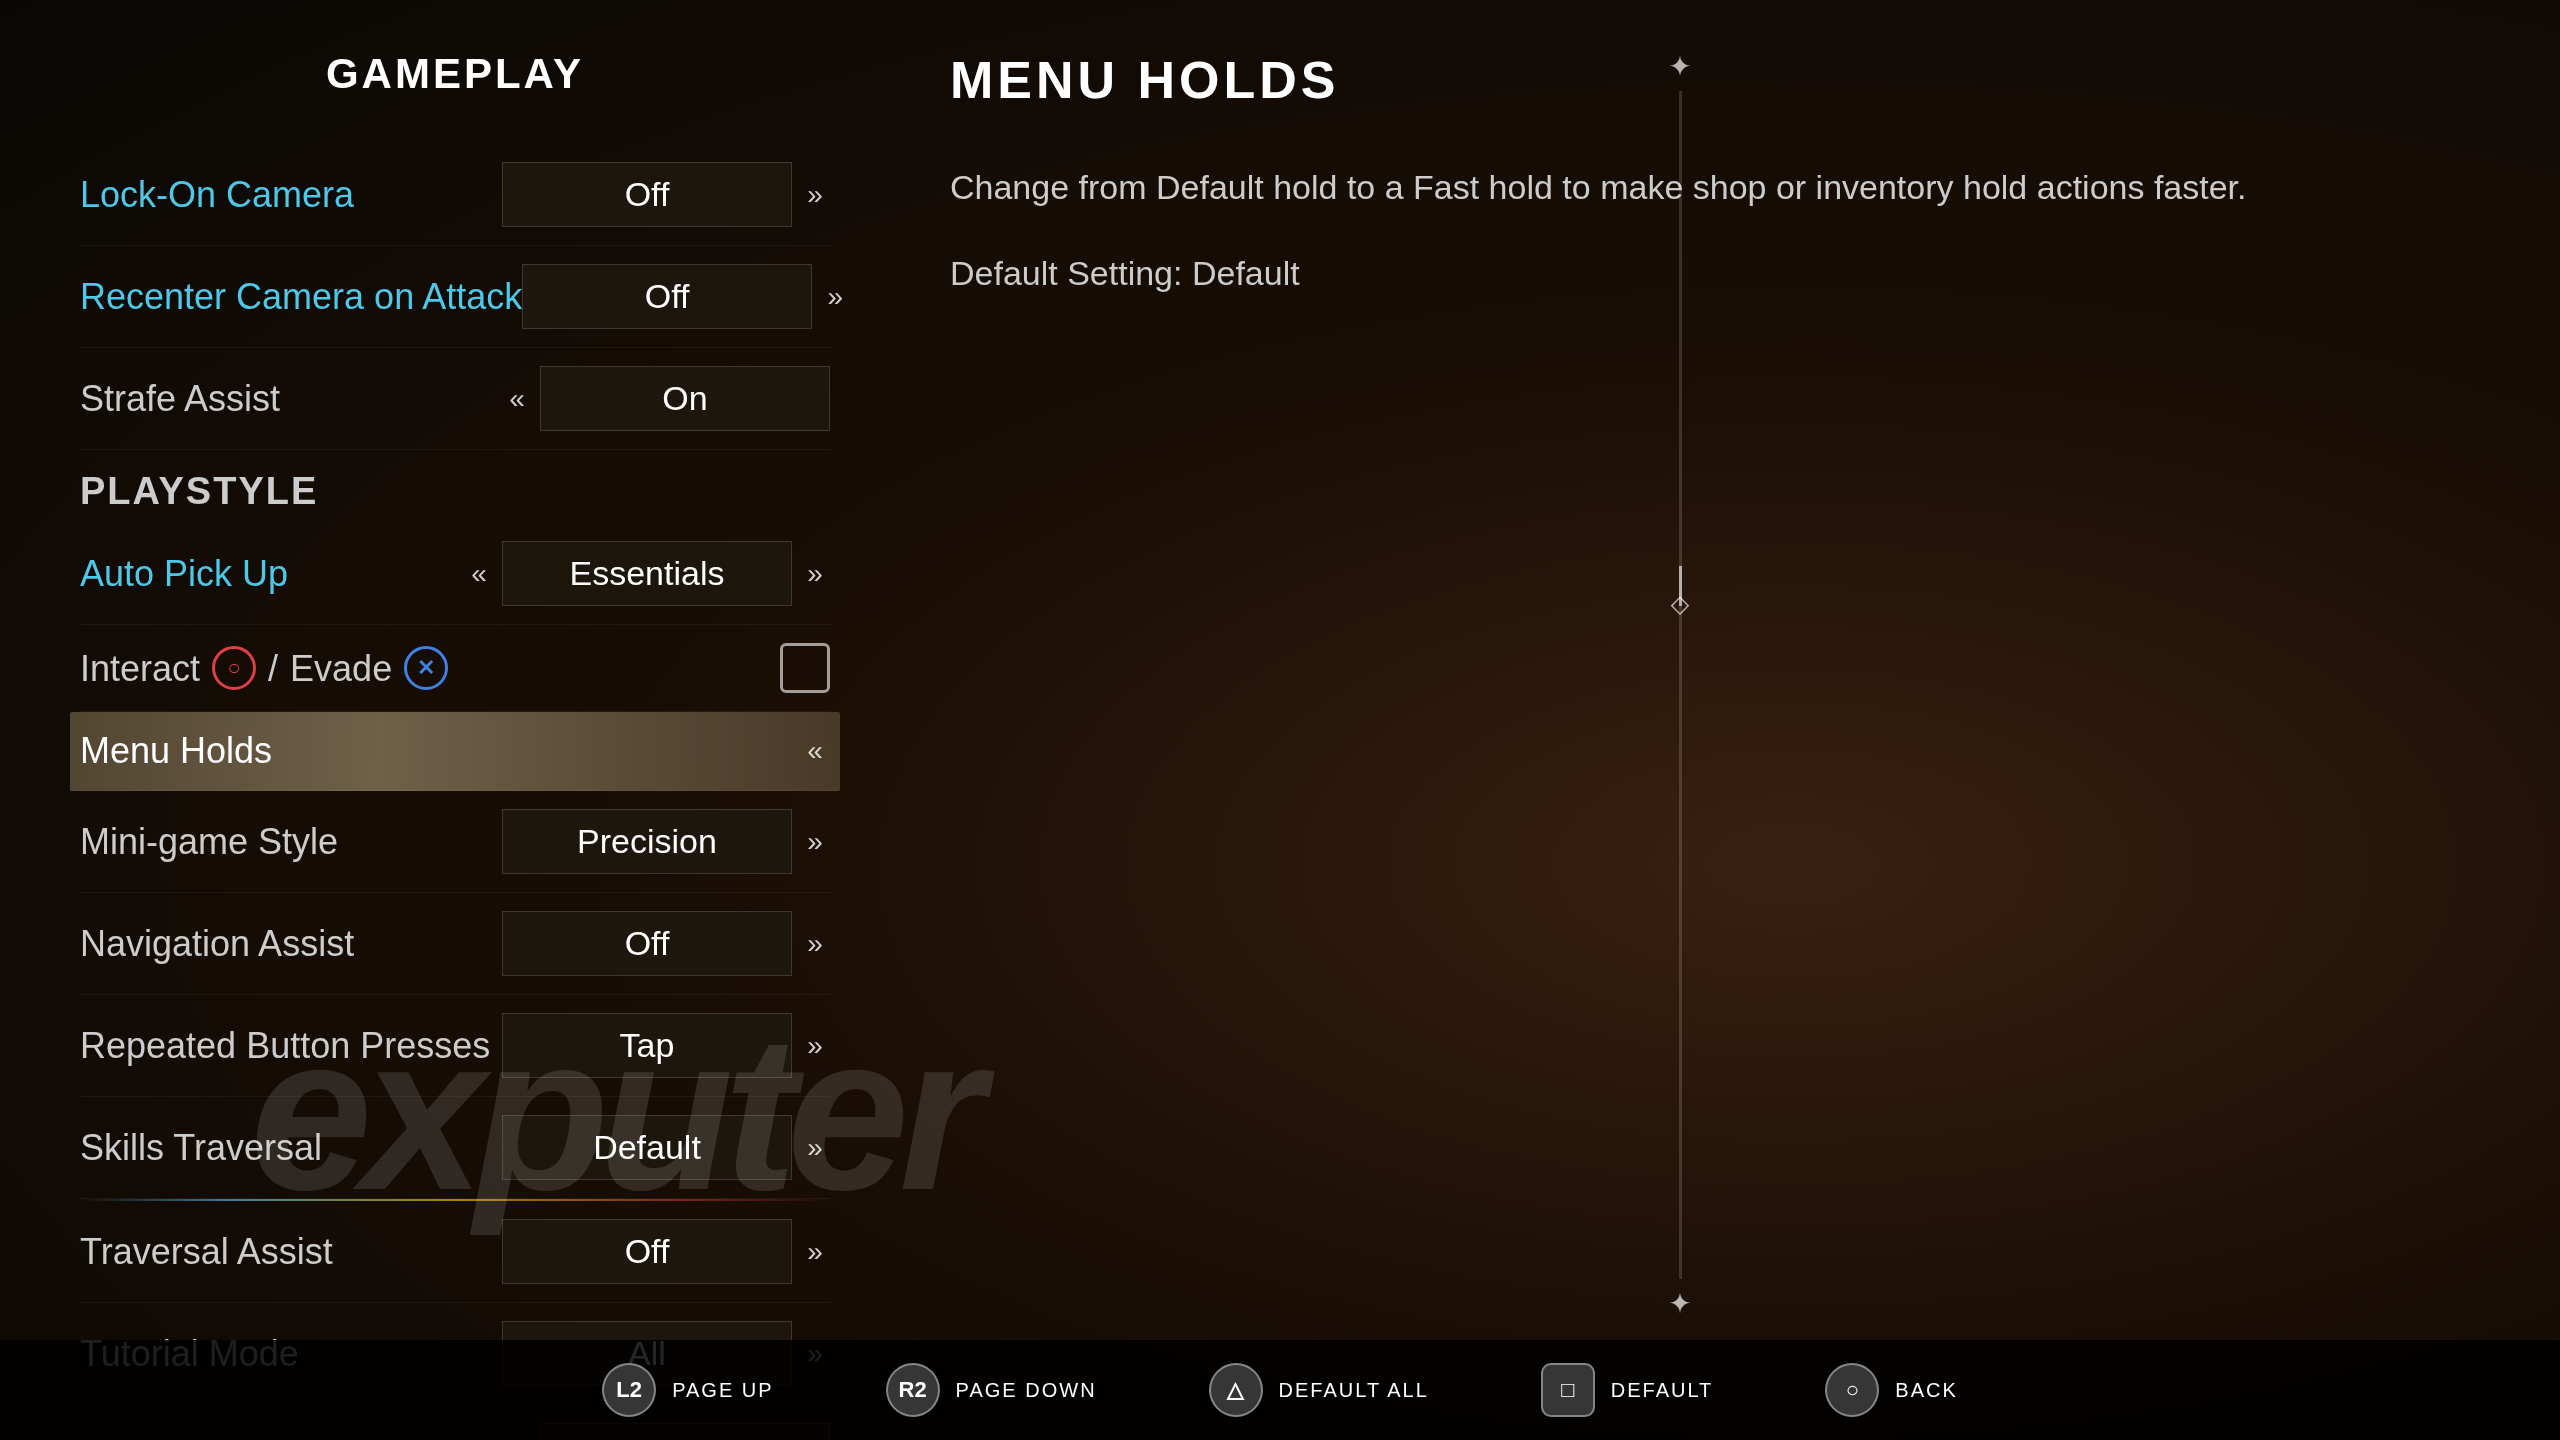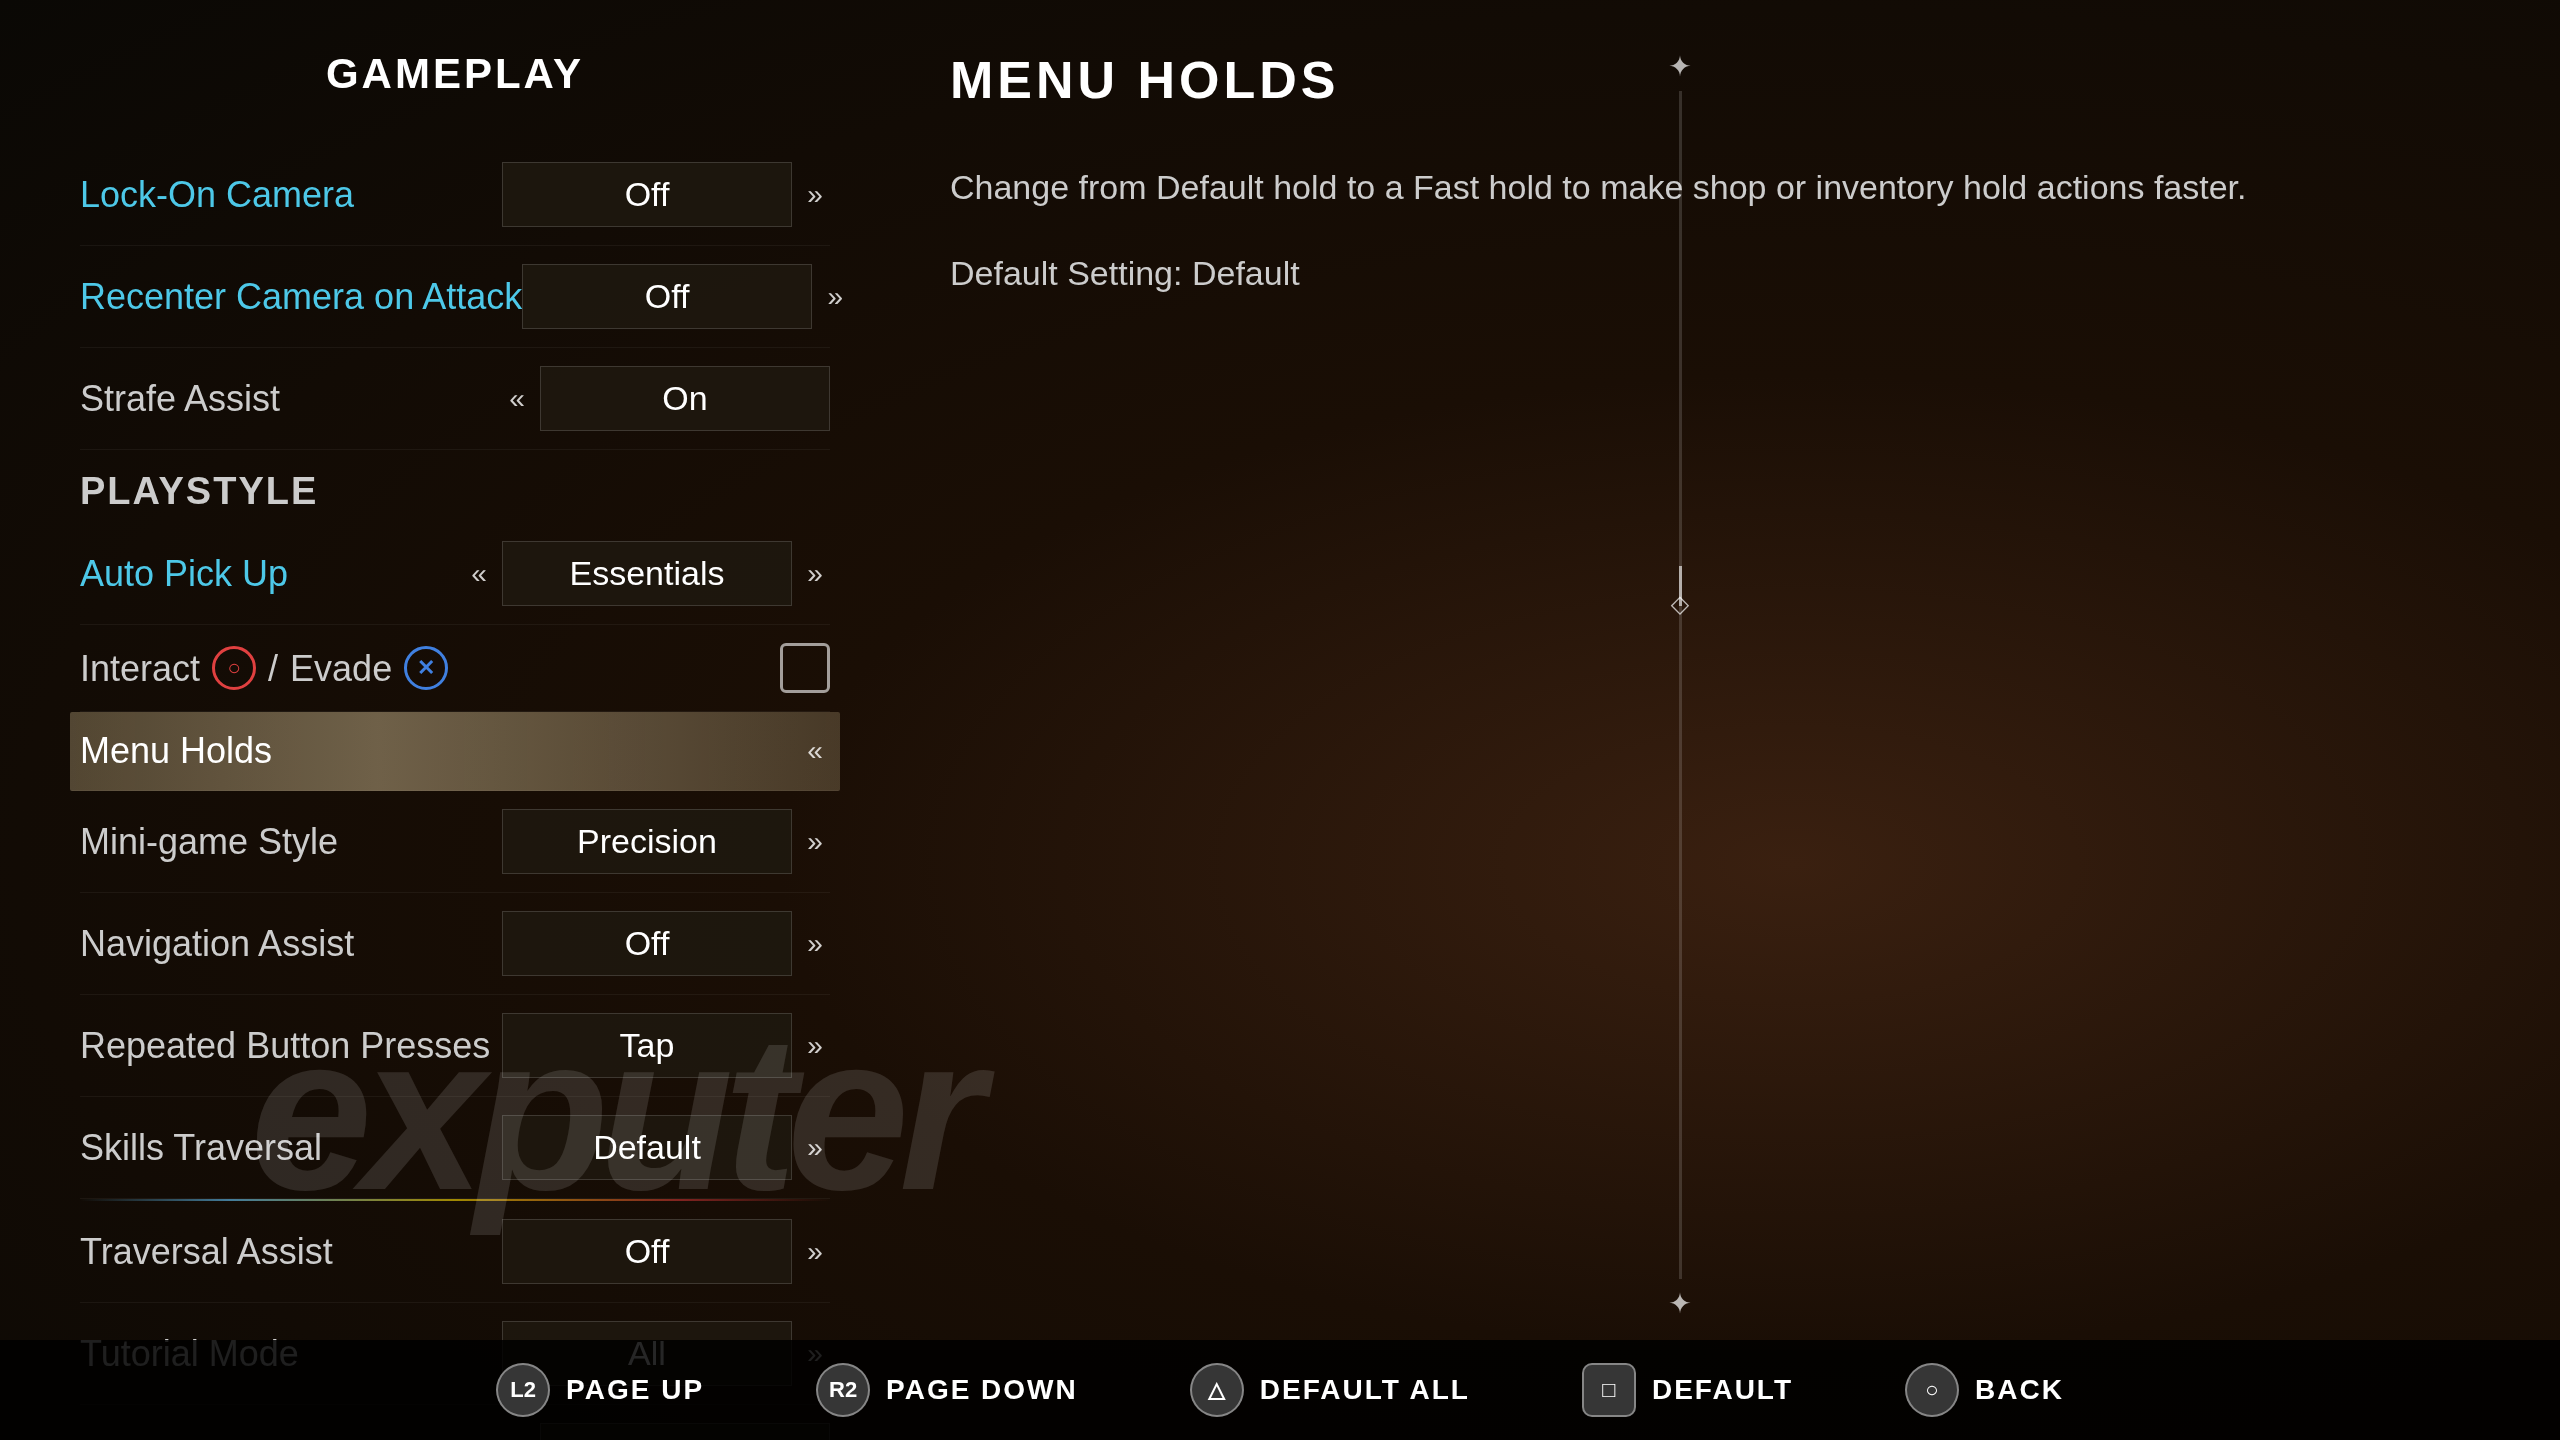--- a/index.html
+++ b/index.html
@@ -303,22 +303,22 @@
       font-size: 22px;
       font-weight: bold;
       color: #ffffff;
     }
 
     .controller-btn.square-btn {
       border-radius: 10px;
     }
 
     .action-label {
-      font-size: 28px;
-      font-weight: 700;
+      font-size: 20px;
+      font-weight: 400;
       color: #ffffff;
       letter-spacing: 2px;
     }
   </style>
 </head>
 <body>
 
 <div class="bg-overlay"></div>
 
 <div class="watermark">exputer</div>

